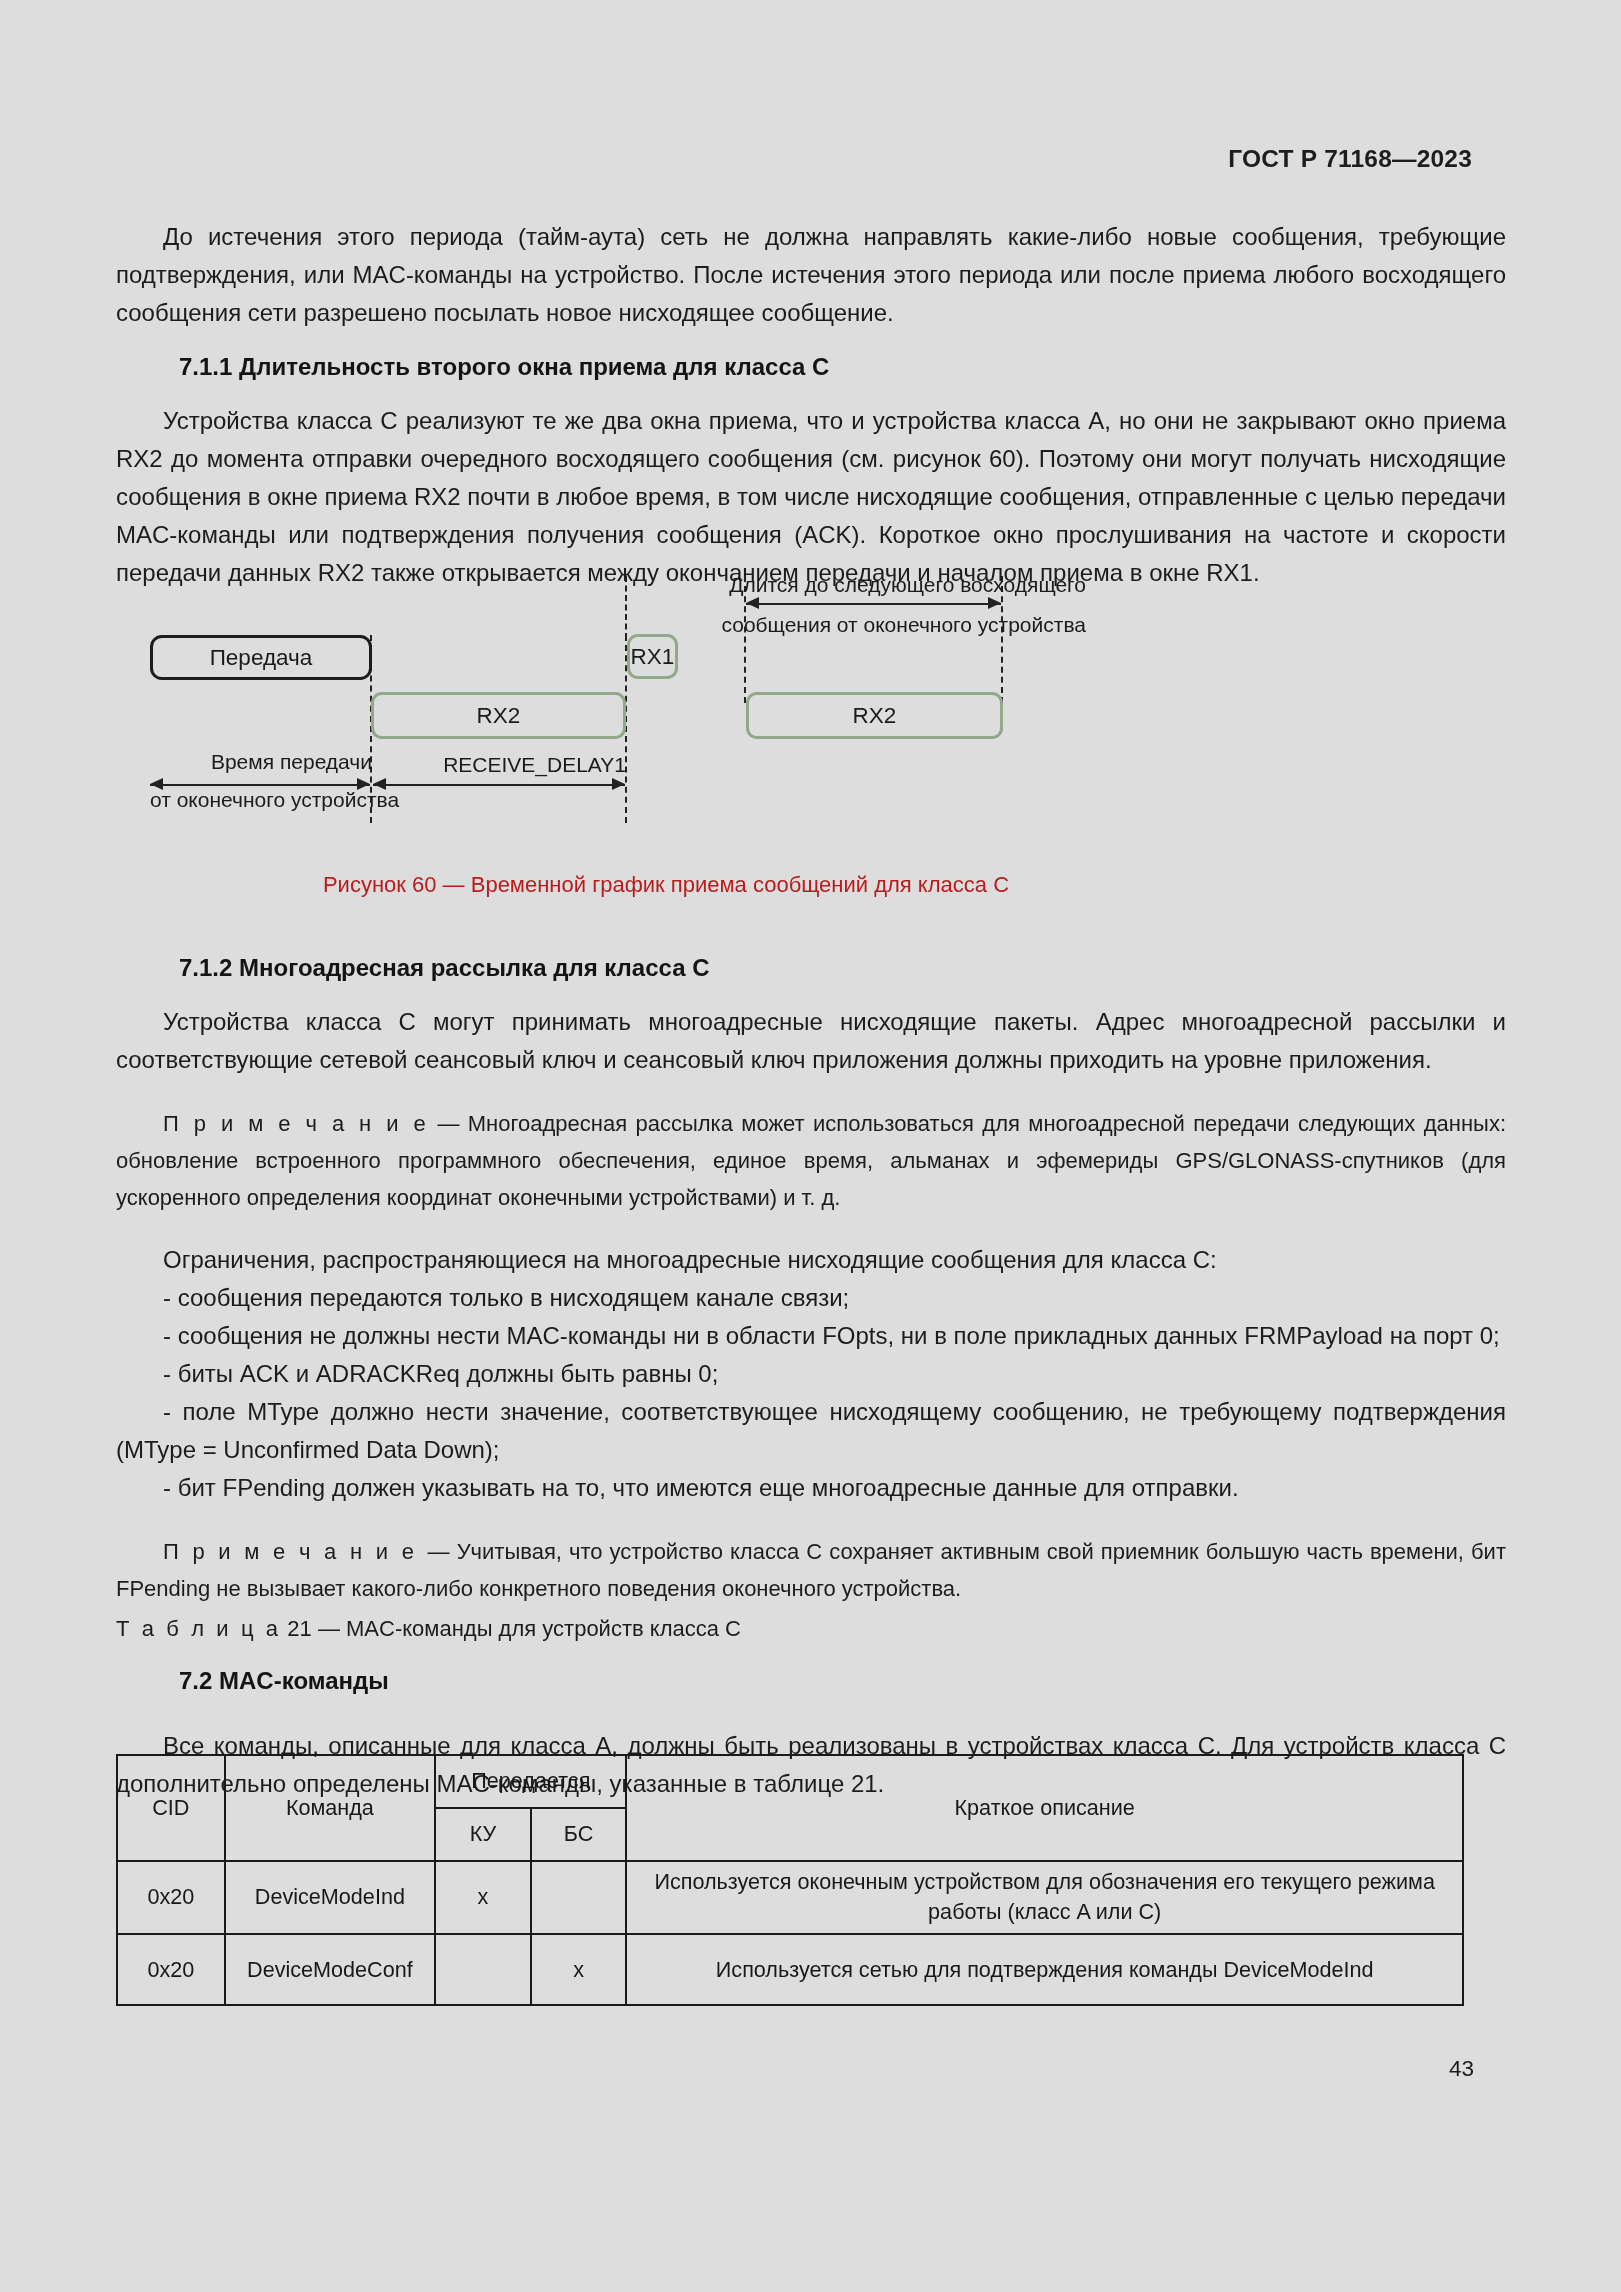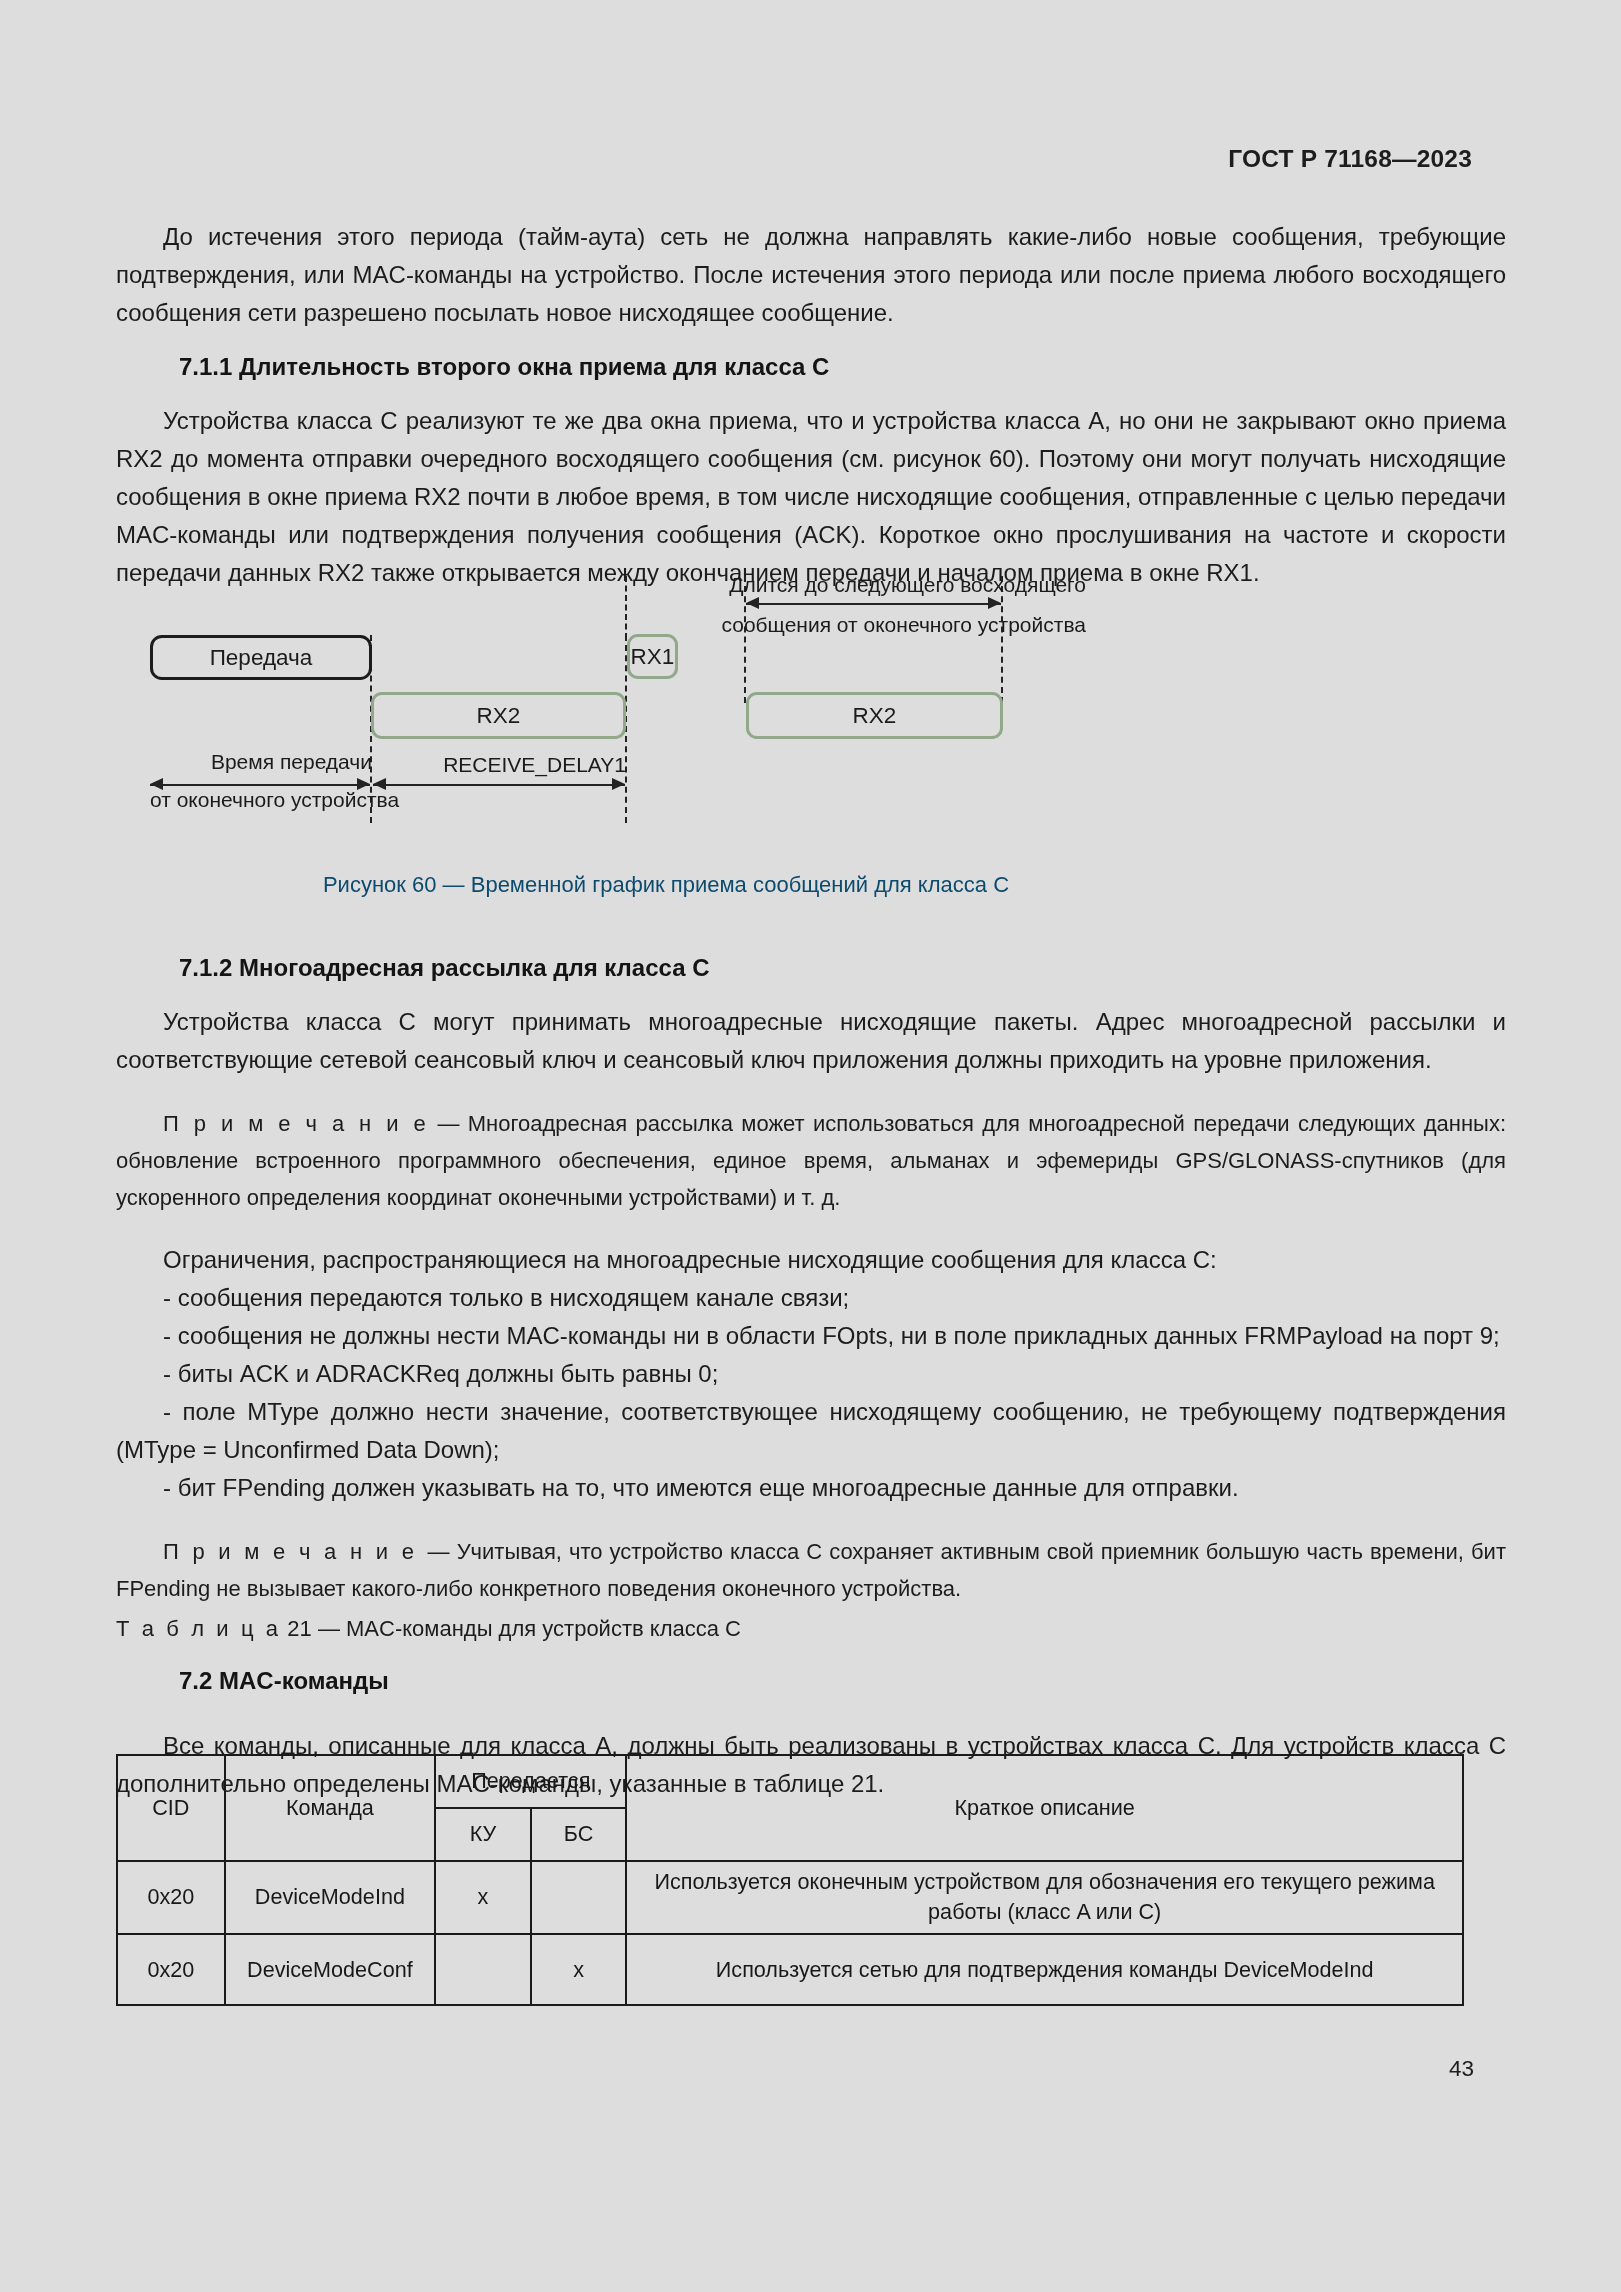--- a/index.html
+++ b/index.html
@@ -75,21 +75,21 @@
     width: 1390px;
     height: 284px;
   }
   .fig-cap {
     position: absolute;
     left: 0;
     top: 872px;
     width: 1332px;
     text-align: center;
     font-size: 22px;
-    color: #0c4a6e;
+    color: #b91c1c;
   }
 
   .box {
     position: absolute;
     box-sizing: border-box;
     display: flex;
     align-items: center;
     justify-content: center;
     font-size: 22.5px;
     color: #1b1b1b;
@@ -228,21 +228,21 @@
   <div class="fig-cap">Рисунок 60 — Временной график приема сообщений для класса C</div>
 
   <div style="position:absolute; left:116px; top:933px; width:1390px;">
     <h4 class="sec">7.1.2  Многоадресная рассылка для класса C</h4>
     <p class="t ind">Устройства класса C могут принимать многоадресные нисходящие пакеты. Адрес многоадресной рассылки и соответствующие сетевой сеансовый ключ и сеансовый ключ приложения должны приходить на уровне приложения.</p>
     <div class="gap-m"></div>
     <p class="note"><span class="lbl">П р и м е ч а н и е</span><span> — Многоадресная рассылка может использоваться для многоадресной передачи следующих данных: обновление встроенного программного обеспечения, единое время, альманах и эфемериды GPS/GLONASS-спутников (для ускоренного определения координат оконечными устройствами) и т. д.</span></p>
     <div class="gap-m"></div>
     <p class="t ind">Ограничения, распространяющиеся на многоадресные нисходящие сообщения для класса C:</p>
     <p class="t ind">- сообщения передаются только в нисходящем канале связи;</p>
-    <p class="t ind">- сообщения не должны нести MAC-команды ни в области FOpts, ни в поле прикладных данных FRMPayload на порт 9;</p>
+    <p class="t ind">- сообщения не должны нести MAC-команды ни в области FOpts, ни в поле прикладных данных FRMPayload на порт 0;</p>
     <p class="t ind">- биты ACK и ADRACKReq должны быть равны 0;</p>
     <p class="t ind">- поле MType должно нести значение, соответствующее нисходящему сообщению, не требующему подтверждения (MType = Unconfirmed Data Down);</p>
     <p class="t ind">- бит FPending должен указывать на то, что имеются еще многоадресные данные для отправки.</p>
     <div class="gap-m"></div>
     <p class="note"><span class="lbl">П р и м е ч а н и е </span><span> — Учитывая, что устройство класса C сохраняет активным свой приемник большую часть времени, бит FPending не вызывает какого-либо конкретного поведения оконечного устройства.</span></p>
     <div class="gap-l"></div>
     <h4 class="sec">7.2  MAC-команды</h4>
     <div class="gap-s"></div>
     <p class="t ind">Все команды, описанные для класса A, должны быть реализованы в устройствах класса C. Для устройств класса C дополнительно определены MAC-команды, указанные в таблице 21.</p>
   </div>

